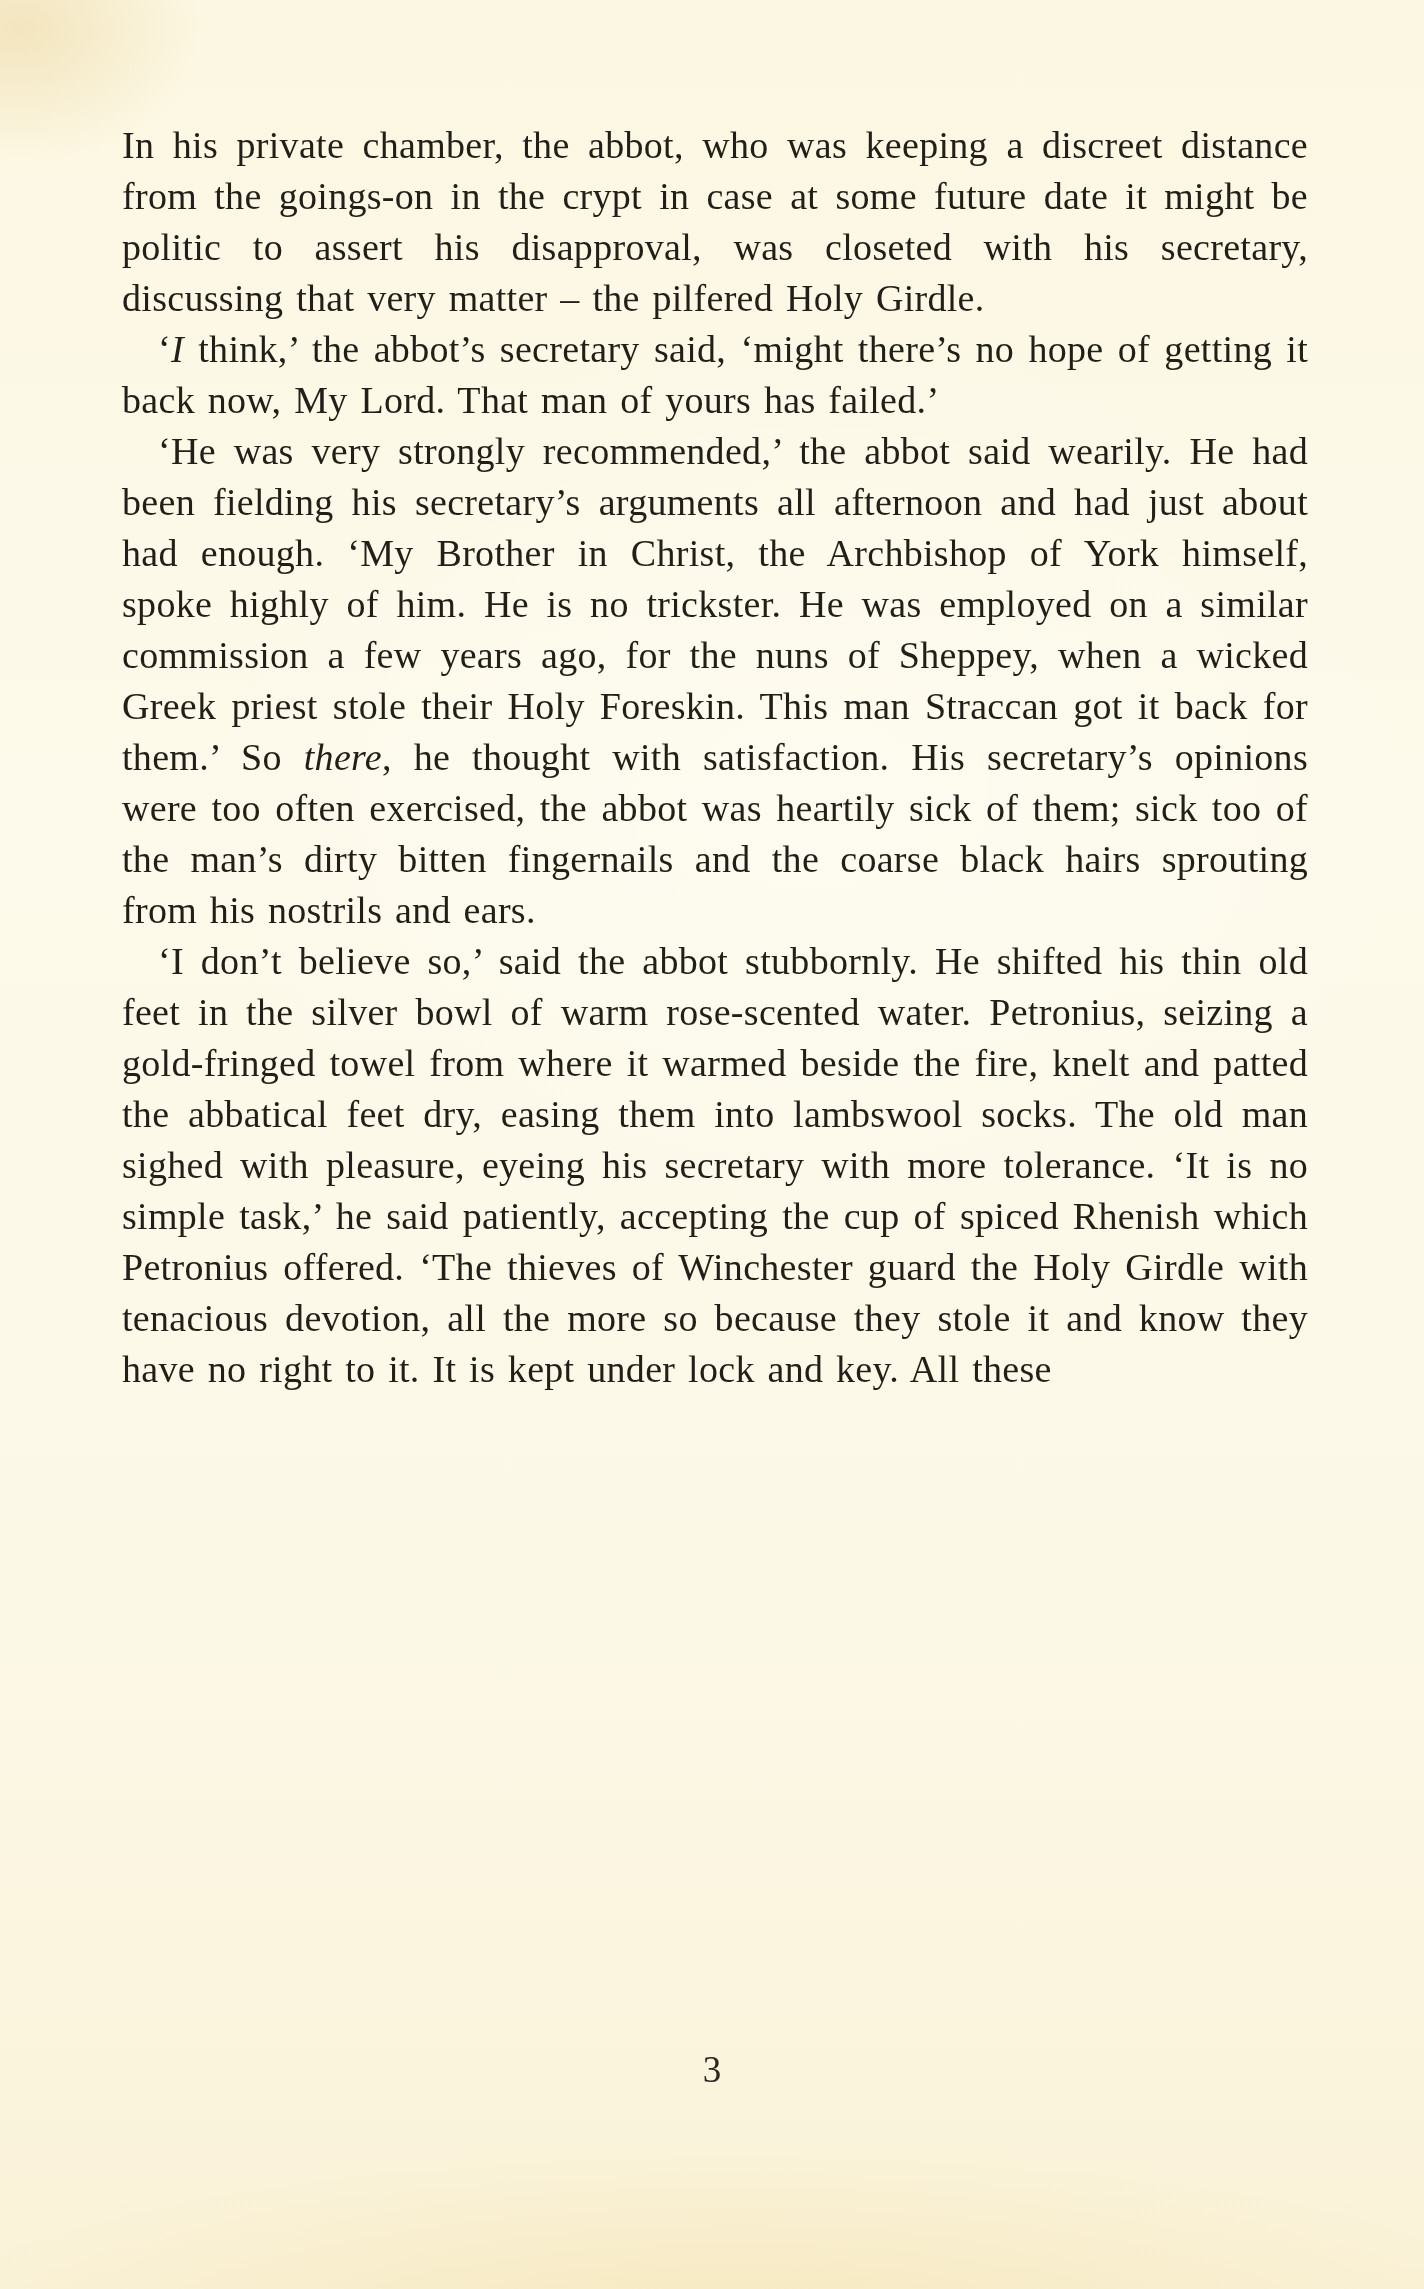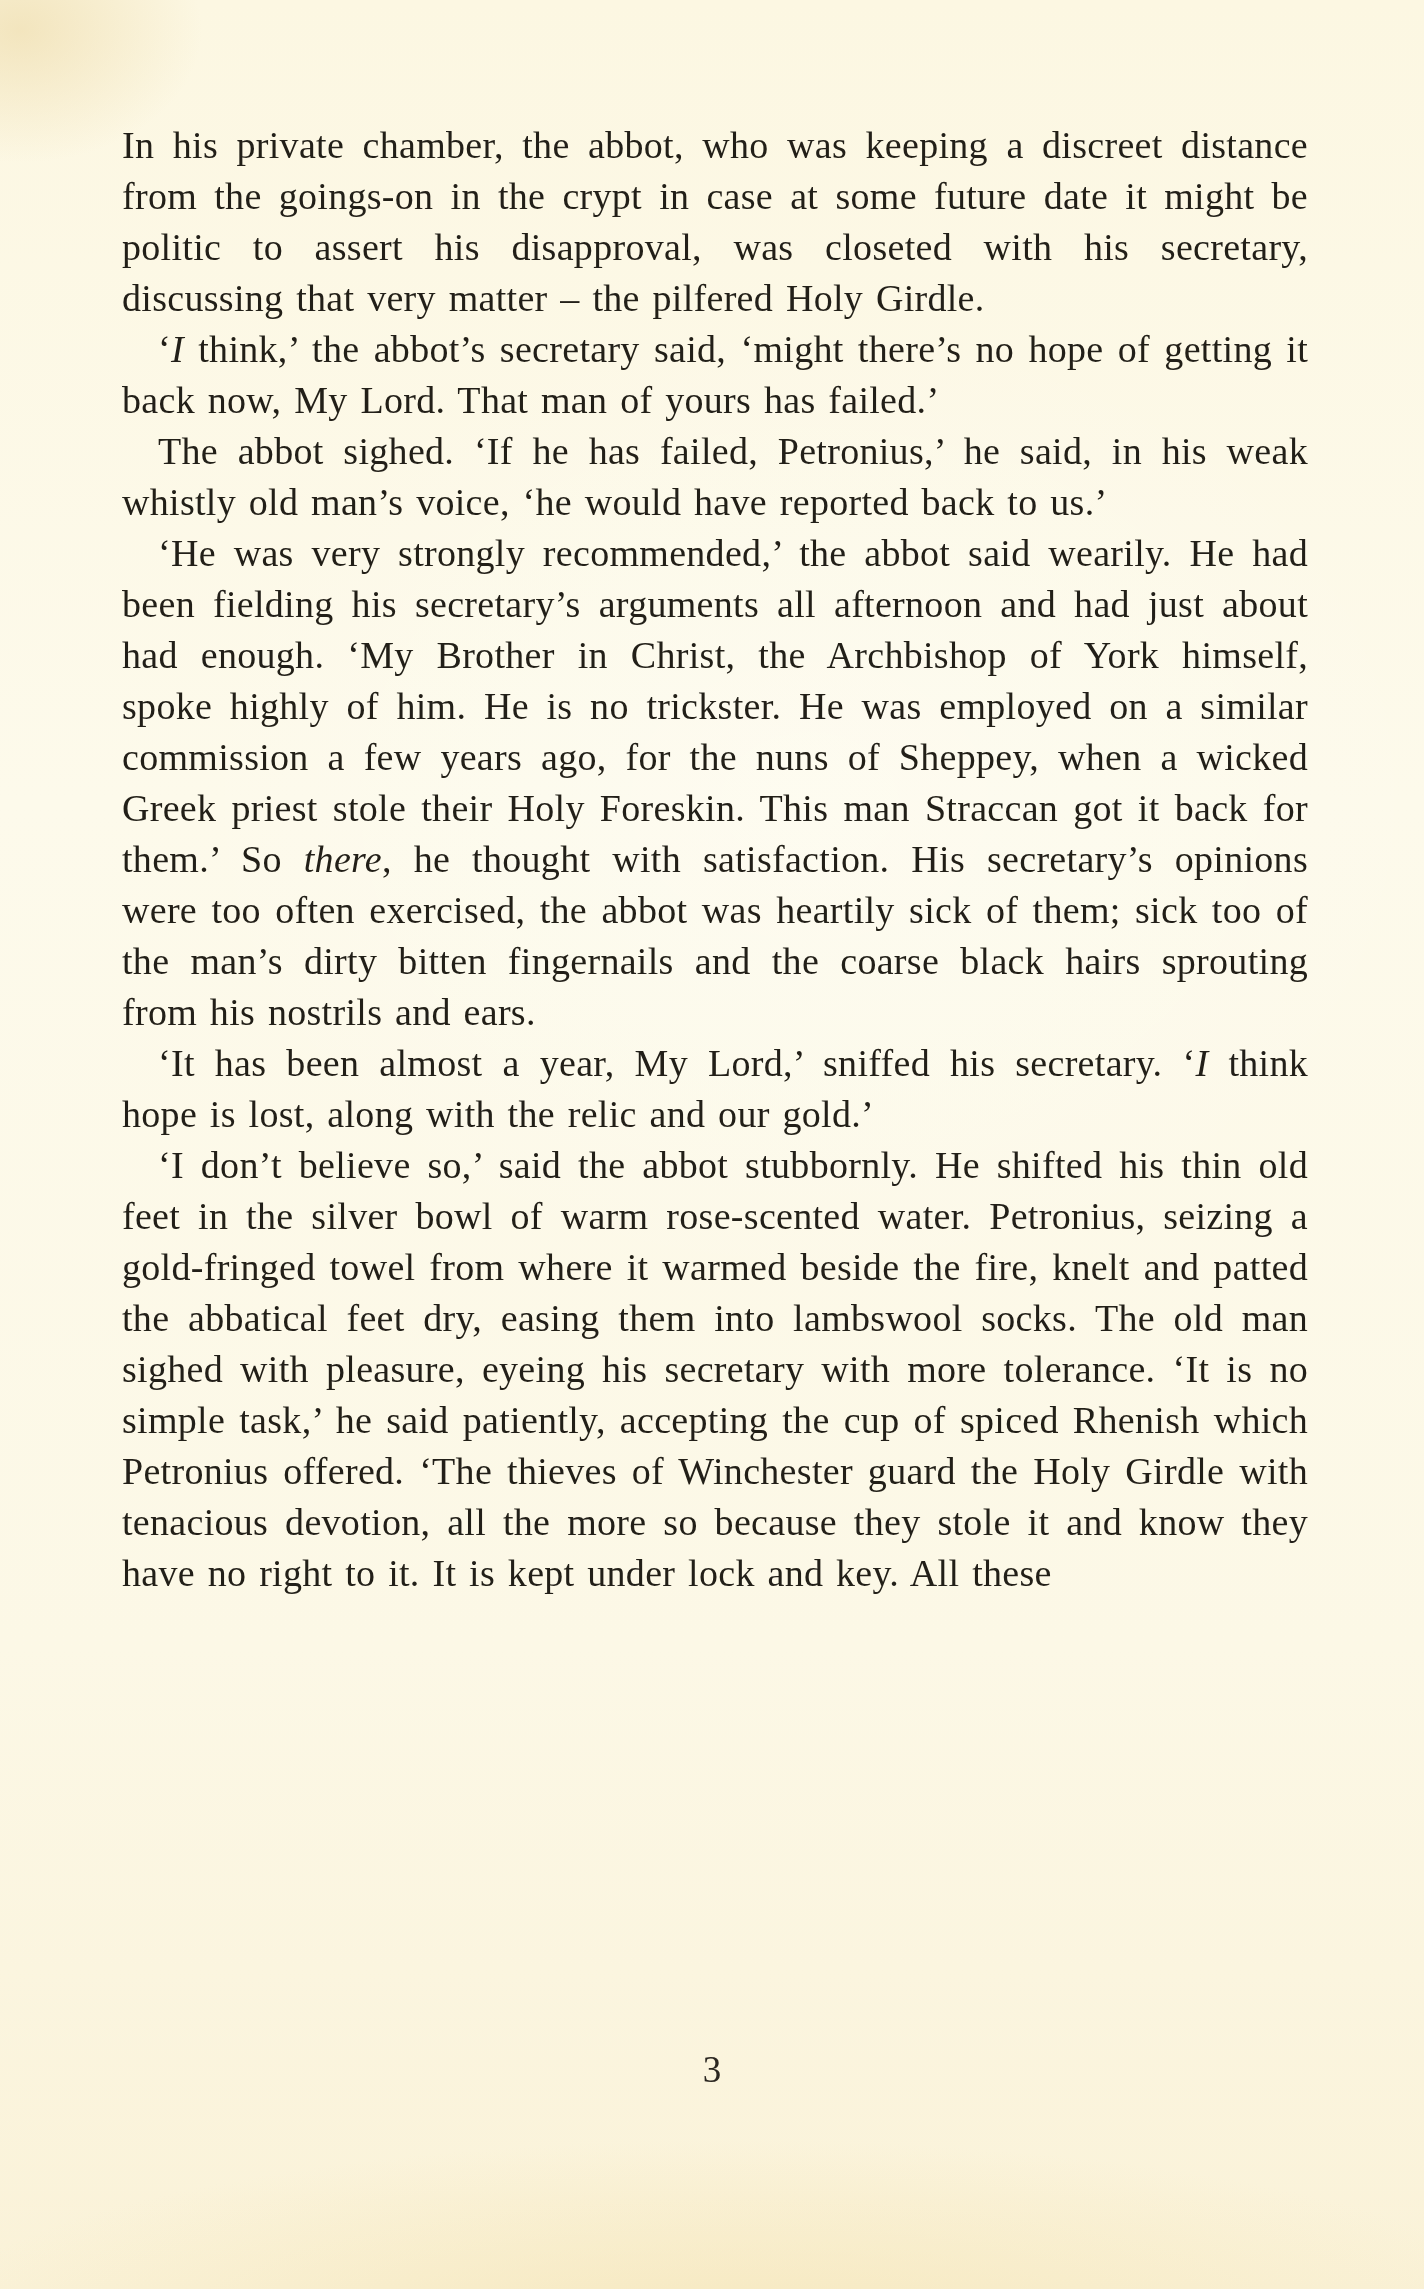--- a/index.html
+++ b/index.html
@@ -59,26 +59,24 @@
 <body>
 
 <div class="page">
 
   <main class="text-block">
 
     <p><span>In his private chamber, the abbot, who was keeping a discreet distance from the goings-on in the crypt in case at some future date it might be politic to assert his disapproval, was closeted with his secretary, discussing that very matter – the pilfered Holy Girdle.</span></p>
 
     <p class="indent"><span>‘</span><span class="ital">I</span><span> think,’ the abbot’s secretary said, ‘might there’s no hope of getting it back now, My Lord. That man of yours has failed.’</span></p>
 
-    <p class="indent"><span>The abbot sighed. ‘If he has failed, Petronius,’ he said, in his weak whistly old man’s voice, ‘he would have reported back to us.’</span></p>
 
 
     <p class="indent"><span>‘He was very strongly recommended,’ the abbot said wearily. He had been fielding his secretary’s arguments all afternoon and had just about had enough. ‘My Brother in Christ, the Archbishop of York himself, spoke highly of him. He is no trickster. He was employed on a similar commission a few years ago, for the nuns of Sheppey, when a wicked Greek priest stole their Holy Foreskin. This man Straccan got it back for them.’ So </span><span class="ital">there</span><span>, he thought with satisfaction. His secretary’s opinions were too often exercised, the abbot was heartily sick of them; sick too of the man’s dirty bitten fingernails and the coarse black hairs sprouting from his nostrils and ears.</span></p>
 
-    <p class="indent"><span>‘It has been almost a year, My Lord,’ sniffed his secretary. ‘</span><span class="ital">I</span><span> think hope is lost, along with the relic and our gold.’</span></p>
 
     <p class="indent"><span>‘I don’t believe so,’ said the abbot stubbornly. He shifted his thin old feet in the silver bowl of warm rose-scented water. Petronius, seizing a gold-fringed towel from where it warmed beside the fire, knelt and patted the abbatical feet dry, easing them into lambswool socks. The old man sighed with pleasure, eyeing his secretary with more tolerance. ‘It is no simple task,’ he said patiently, accepting the cup of spiced Rhenish which Petronius offered. ‘The thieves of Winchester guard the Holy Girdle with tenacious devotion, all the more so because they stole it and know they have no right to it. It is kept under lock and key. All these</span></p>
 
   </main>
 
   <div class="folio">3</div>
 
 </div>
 
 </body></html>

